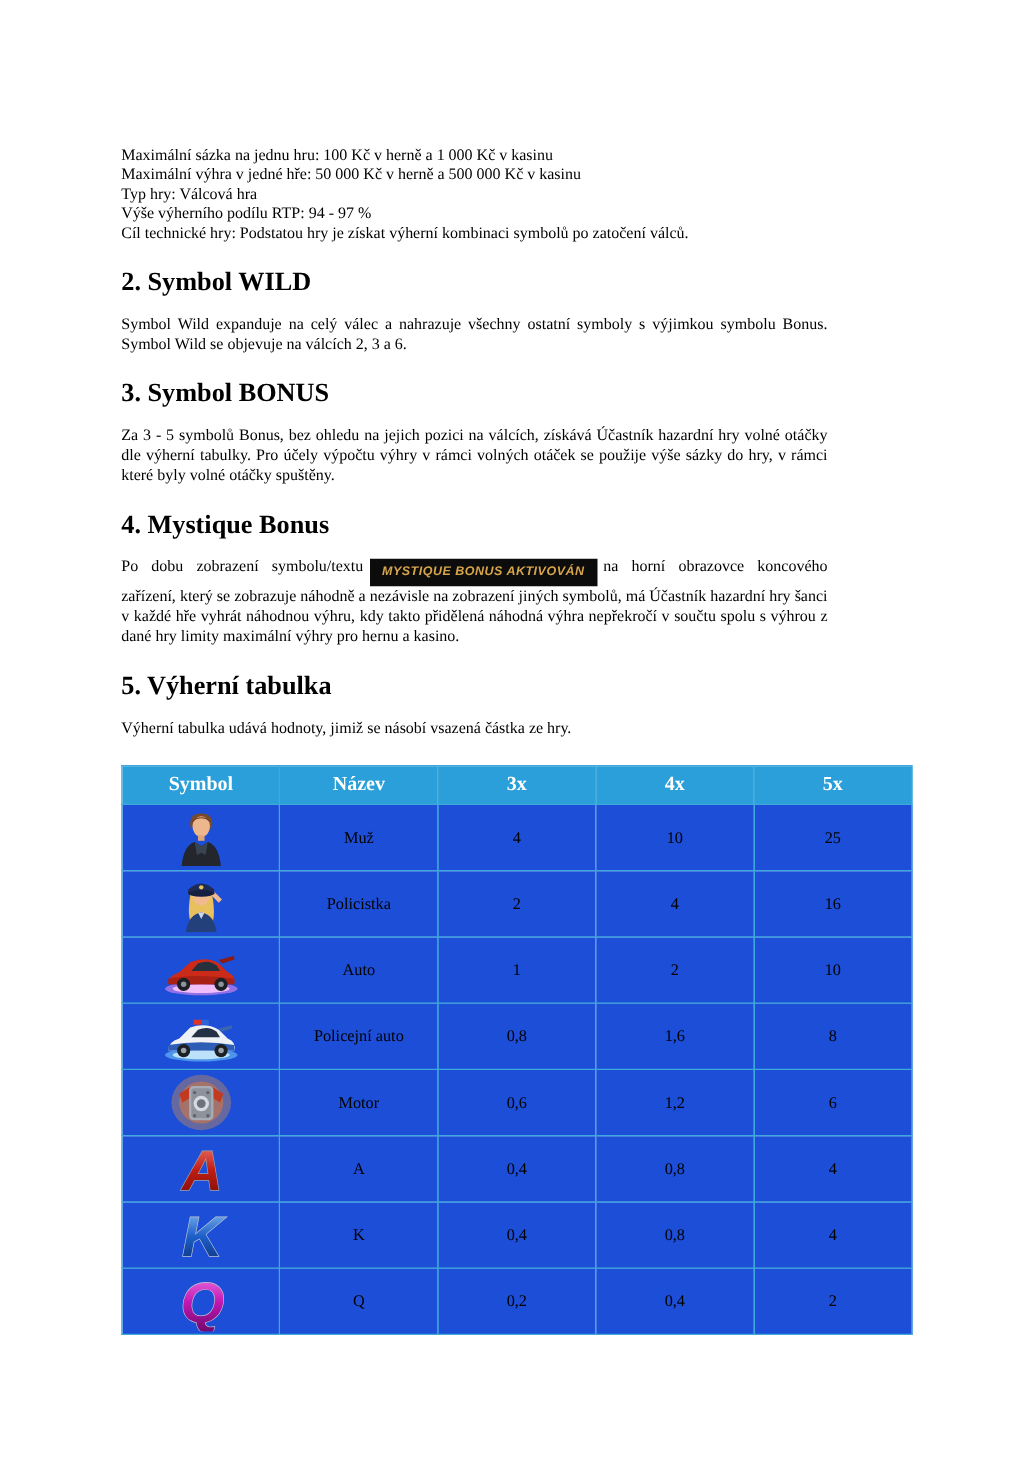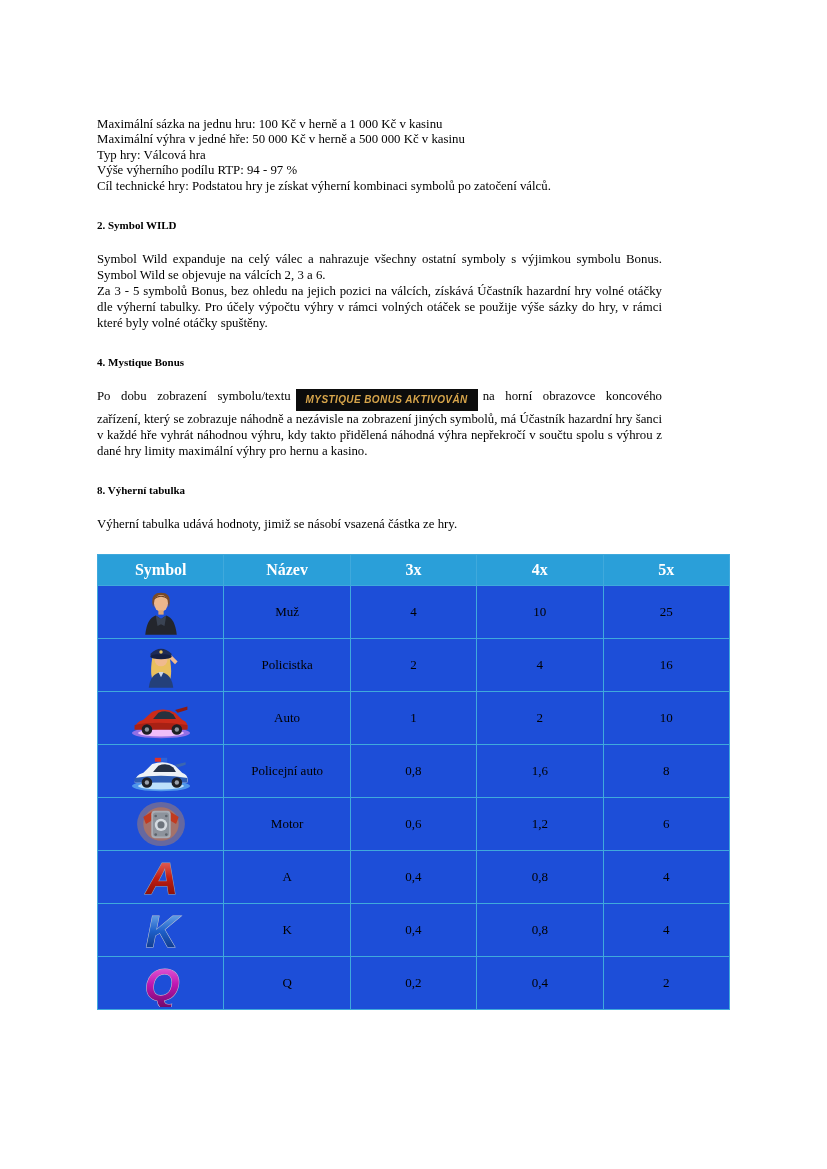--- a/index.html
+++ b/index.html
@@ -10,21 +10,21 @@
     box-sizing: border-box;
     padding: 117px 97px 0 97px;
     background: #ffffff;
     font-family: "Liberation Serif", serif;
     font-size: 12.8px;
     color: #000000;
     overflow: hidden;
   }
   .intro-line { line-height: 15.4px; }
   h2.doc-heading {
-    font-size: 11px;
+    font-size: 21px;
     font-weight: bold;
     margin: 23px 0 17px 0;
     line-height: 17px;
     font-family: "Liberation Serif", serif;
   }
   p.doc-para {
     margin: 0 0 0 0;
     line-height: 16px;
     text-align: justify;
   }
@@ -81,26 +81,27 @@
     <div class="intro-line">Maximální sázka na jednu hru: 100 Kč v herně a 1 000 Kč v kasinu</div>
     <div class="intro-line">Maximální výhra v jedné hře: 50 000 Kč v herně a 500 000 Kč v kasinu</div>
     <div class="intro-line">Typ hry: Válcová hra</div>
     <div class="intro-line">Výše výherního podílu RTP: 94 - 97 %</div>
     <div class="intro-line">Cíl technické hry: Podstatou hry je získat výherní kombinaci symbolů po zatočení válců.</div>
   </div>
 
   <h2 class="doc-heading">2. Symbol WILD</h2>
   <p class="doc-para">Symbol Wild expanduje na celý válec a nahrazuje všechny ostatní symboly s výjimkou symbolu Bonus. Symbol Wild se objevuje na válcích 2, 3 a 6.</p>
 
+  <h2 class="doc-heading">3. Symbol BONUS</h2>
   <p class="doc-para">Za 3 - 5 symbolů Bonus, bez ohledu na jejich pozici na válcích, získává Účastník hazardní hry volné otáčky dle výherní tabulky. Pro účely výpočtu výhry v rámci volných otáček se použije výše sázky do hry, v rámci které byly volné otáčky spuštěny.</p>
 
   <h2 class="doc-heading">4. Mystique Bonus</h2>
   <p class="doc-para mystique-para"><span>Po dobu zobrazení symbolu/textu</span><span class="badge">MYSTIQUE BONUS AKTIVOVÁN</span><span>na horní obrazovce koncového zařízení, který se zobrazuje náhodně a nezávisle na zobrazení jiných symbolů, má Účastník hazardní hry šanci v každé hře vyhrát náhodnou výhru, kdy takto přidělená náhodná výhra nepřekročí v součtu spolu s výhrou z dané hry limity maximální výhry pro hernu a kasino.</span></p>
 
-  <h2 class="doc-heading">8. Výherní tabulka</h2>
+  <h2 class="doc-heading">5. Výherní tabulka</h2>
   <p class="doc-para tight">Výherní tabulka udává hodnoty, jimiž se násobí vsazená částka ze hry.</p>
 
   <table class="paytable">
     <thead>
       <tr>
         <th>Symbol</th>
         <th>Název</th>
         <th>3x</th>
         <th>4x</th>
         <th>5x</th>

